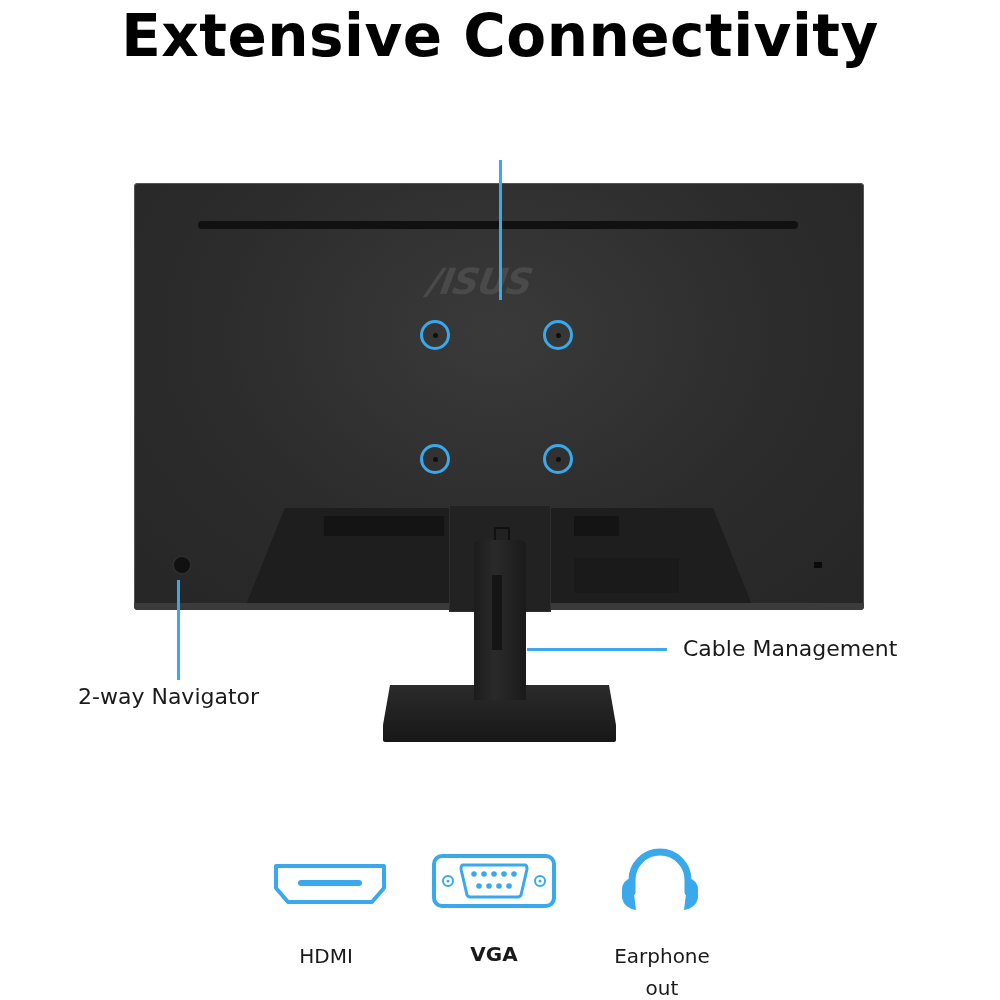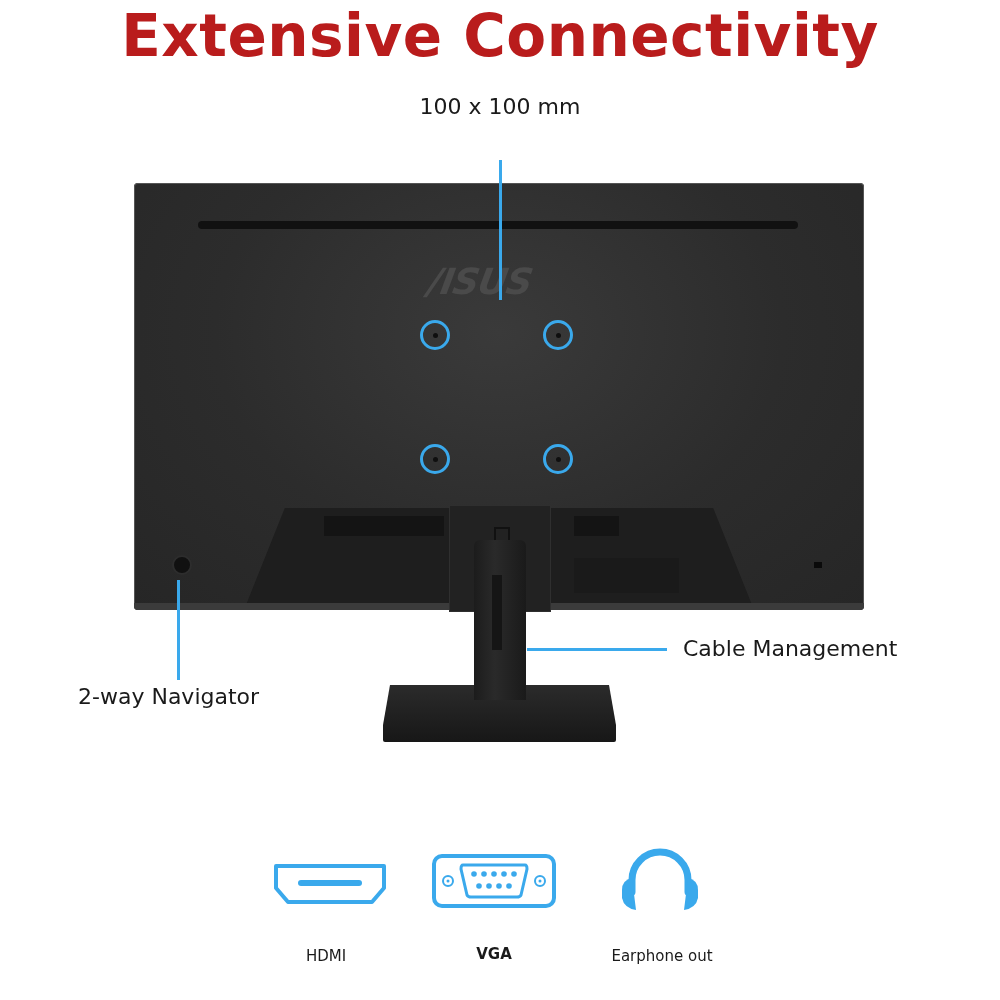--- a/index.html
+++ b/index.html
@@ -1,18 +1,18 @@
 <!DOCTYPE html>
 <html><head>
 <meta charset="utf-8">
 <style>
   html, body { margin:0; padding:0; background:#ffffff; }
   body { width:1000px; height:1000px; position:relative; overflow:hidden; font-family:"DejaVu Sans", sans-serif; color:#111; }
   .abs { position:absolute; }
-  .title { left:0; top:0; width:1000px; text-align:center; font-size:58px; font-weight:600; letter-spacing:0.5px; line-height:72px; color:#b91c1c; }
+  .title { left:0; top:0; width:1000px; text-align:center; font-size:58px; font-weight:600; letter-spacing:0.5px; line-height:72px; color:#000000; }
   .label { font-size:22px; color:#1a1a1a; white-space:nowrap; line-height:30px; }
   .vesa-label { left:300px; top:90px; width:400px; text-align:center; }
   .vesa-label div { line-height:33px; }
   .callout-line { background:#3aa9ec; }
   
   .monitor { left:134px; top:183px; width:730px; height:427px; border-radius:4px;
     background: radial-gradient(ellipse at 50% 35%, #3a3a3a 0%, #2c2c2c 55%, #262626 100%);
     box-shadow: inset 0 0 0 1px #555; overflow:hidden; }
   .vent { left:64px; top:38px; width:600px; height:8px; background:#111; border-radius:4px; }
   .logo { left:295px; top:78px; width:145px; font-size:36px; font-weight:bold; font-style:italic; color:#4a4a4a; letter-spacing:-1px; transform:skewX(-10deg); }
@@ -28,29 +28,28 @@
   .bottom-rim { left:0; top:420px; width:730px; height:7px; background:#3b3b3b; }
   
   .neck-bracket { left:449px; top:505px; width:100px; height:105px; background:#222; border:1px solid #2f2f2f; }
   .neck { left:474px; top:540px; width:52px; height:160px; background:linear-gradient(90deg,#1c1c1c,#2a2a2a 40%,#1a1a1a); border-radius:6px 6px 0 0; }
   .neck-clip { left:494px; top:527px; width:12px; height:22px; border:2px solid #111; border-bottom:none; }
   .cable-slot { left:492px; top:575px; width:10px; height:75px; background:#151515; }
   .base { left:383px; top:685px; width:233px; height:57px; background:linear-gradient(#2b2b2b,#171717);
     clip-path: polygon(3% 0, 97% 0, 100% 70%, 100% 100%, 0 100%, 0 70%); border-radius:2px; }
   
   .icon-svg { position:absolute; }
-  .port-label { font-size:15px; color:#1a1a1a; text-align:center; width:160px; line-height:32px; }
+  .port-label { font-size:20px; color:#1a1a1a; text-align:center; width:160px; line-height:32px; }
 </style>
 </head>
 <body>
 
 <div class="abs title">Extensive Connectivity</div>
 
 <div class="abs label vesa-label">
-  <div>100 x 100 mm</div>
 </div>
 
 <div class="abs monitor">
   <div class="abs vent"></div>
   <div class="abs logo">/ISUS</div>
   <div class="abs vesa-hole" style="left:286px;top:137px;"></div>
   <div class="abs vesa-hole" style="left:409px;top:137px;"></div>
   <div class="abs vesa-hole" style="left:286px;top:261px;"></div>
   <div class="abs vesa-hole" style="left:409px;top:261px;"></div>
   <div class="abs lower"></div>

